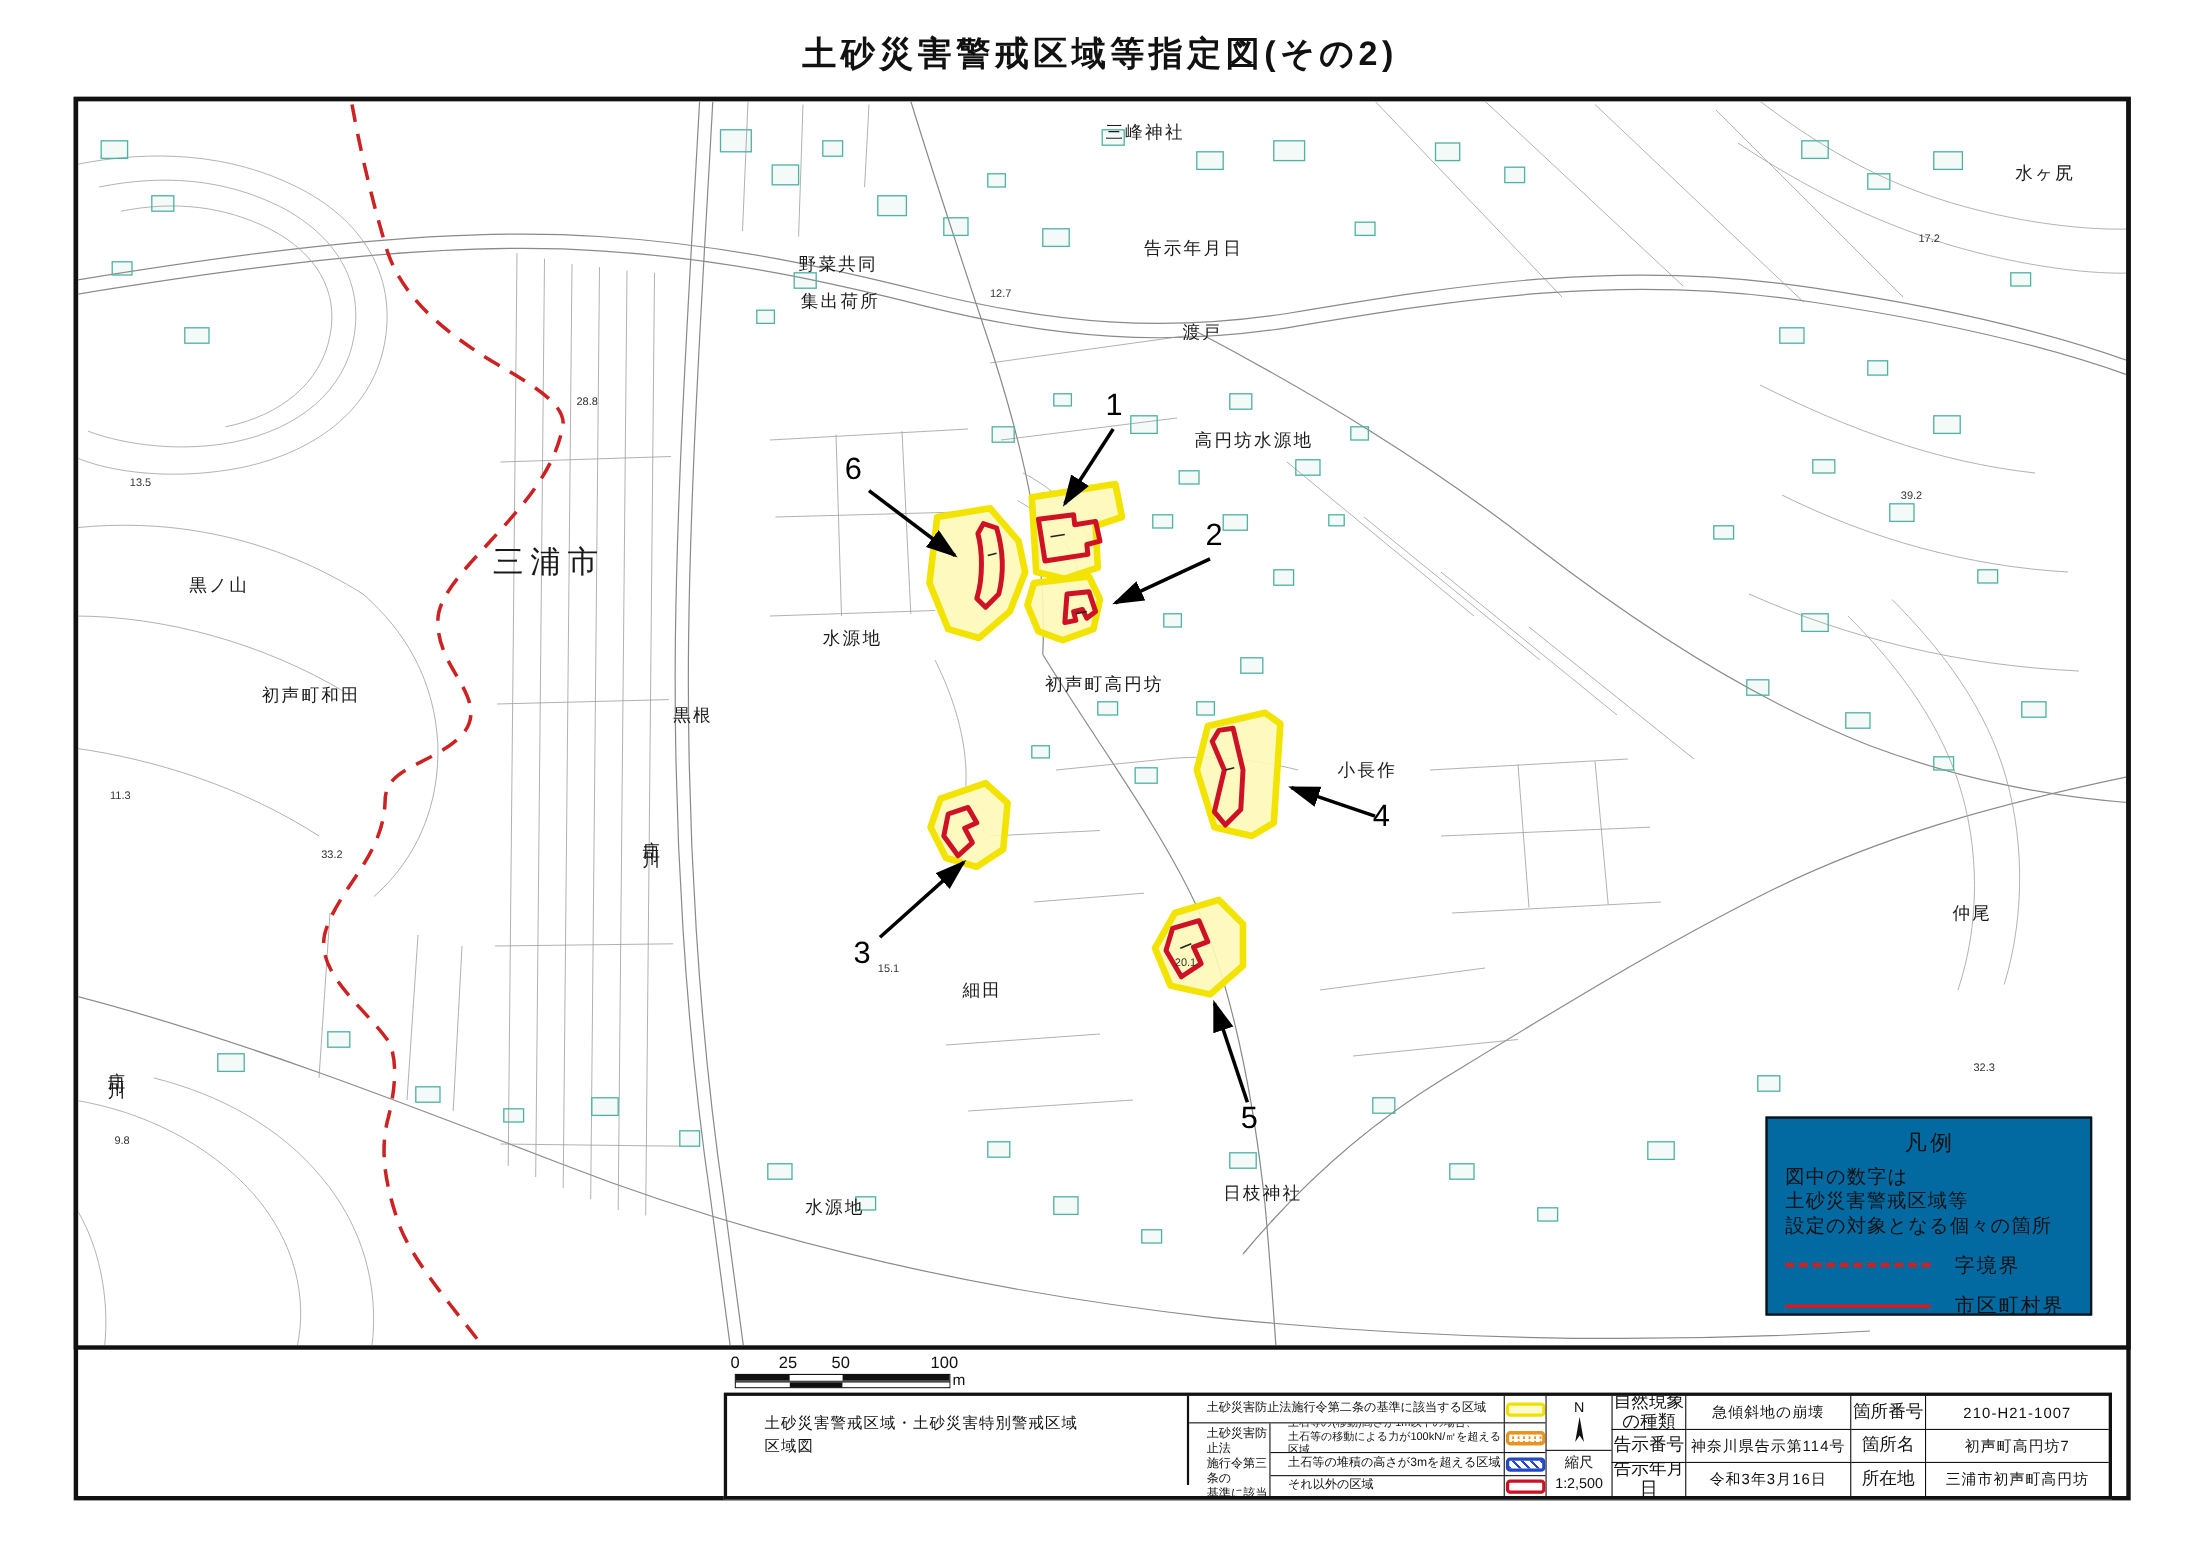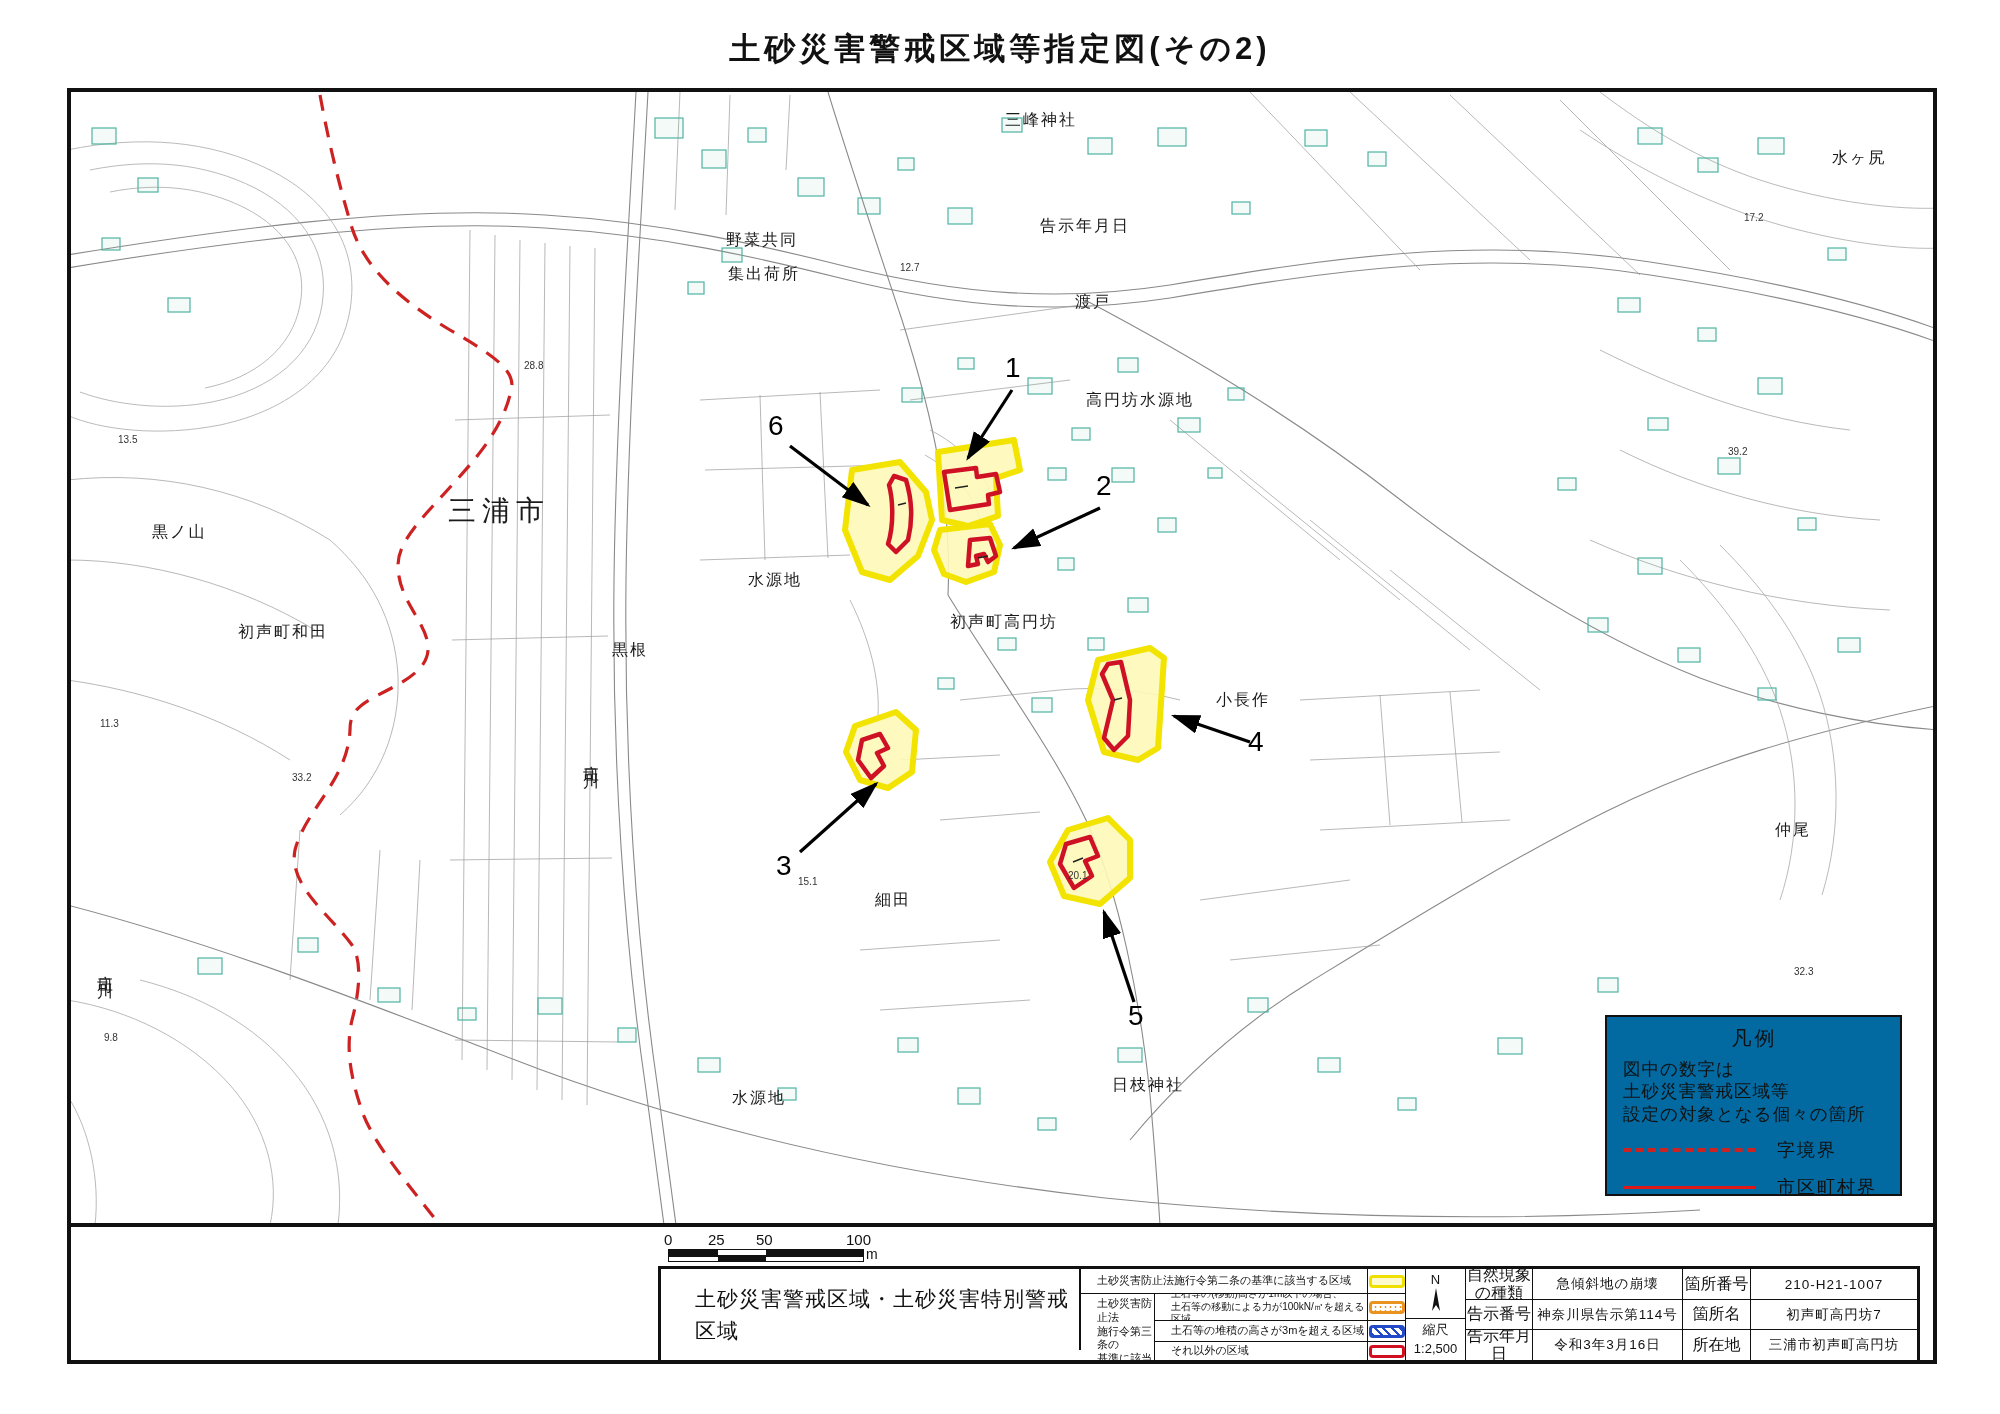--- a/index.html
+++ b/index.html
@@ -32,21 +32,21 @@
   #scalebar .tick{position:absolute;top:0;font-size:15px;}
   .sb-bar{position:absolute;left:8px;width:194px;height:5px;border:1px solid #111;box-sizing:content-box;display:flex;}
   .sb-seg{height:100%;}
   #sb-unit{position:absolute;left:206px;top:15px;font-size:14px;}
   
   #tblock{position:absolute;left:658px;top:1266px;width:1262px;height:97px;background:#fff;
     border:3px solid #111;box-sizing:border-box;}
   .cell{position:absolute;box-sizing:border-box;border:0 solid #111;overflow:hidden;}
   .bd-r{border-right-width:1.5px;} .bd-b{border-bottom-width:1.5px;} .bd-l{border-left-width:1.5px;}
   #c-title{left:0;top:0;width:420px;height:81px;border-right-width:2px;padding:14px 0 0 34px;
-    font-size:21px;letter-spacing:1px;line-height:1.5;}
+    font-size:14px;letter-spacing:1px;line-height:1.5;}
   .lgd-txt{font-size:11px;letter-spacing:0;display:flex;align-items:center;padding-left:16px;line-height:1.25;}
   .swcell{display:flex;align-items:center;justify-content:center;}
   .sw{width:36px;height:13px;border-radius:4px;box-sizing:border-box;}
   .sw-yellow{border:3.5px solid #f0e000;background:#fdfad0;}
   .sw-orange{border:3px solid #e8941e;background-color:#fff;
      background-image:radial-gradient(#e8941e 1.1px, rgba(0,0,0,0) 1.2px);background-size:5px 4px;background-position:1px 1px;}
   .sw-blue{border:3px solid #2149c8;background:repeating-linear-gradient(45deg,#2149c8 0 2px,#fff 2px 6px);}
   .sw-red{border:3px solid #d01020;background:#fff;}
   #c-compass-top{left:744px;top:0;width:60px;height:50px;border-left-width:1.5px;border-bottom-width:1.5px;
     display:flex;flex-direction:column;align-items:center;font-size:13px;padding-top:3px;}
@@ -219,21 +219,21 @@
   </div>
 
   <div class="maplabel" style="left:1005px;top:110px;">三峰神社</div>
   <div class="maplabel" style="left:1040px;top:216px;">告示年月日</div>
   <div class="maplabel" style="left:726px;top:230px;">野菜共同</div>
   <div class="maplabel" style="left:728px;top:264px;">集出荷所</div>
   <div class="maplabel" style="left:1075px;top:292px;">渡戸</div>
   <div class="maplabel" style="left:1832px;top:148px;">水ヶ尻</div>
   <div class="maplabel" style="left:1086px;top:390px;">高円坊水源地</div>
   <div class="maplabel big" style="left:448px;top:492px;">三浦市</div>
-  <div class="maplabel" style="left:152px;top:522px;">黒ノ山</div>
+  <div class="maplabel" style="left:172px;top:522px;">黒ノ山</div>
   <div class="maplabel" style="left:238px;top:622px;">初声町和田</div>
   <div class="maplabel" style="left:748px;top:570px;">水源地</div>
   <div class="maplabel" style="left:612px;top:640px;">黒根</div>
   <div class="maplabel vtext" style="left:580px;top:752px;">庄司川</div>
   <div class="maplabel" style="left:950px;top:612px;">初声町高円坊</div>
   <div class="maplabel" style="left:1216px;top:690px;">小長作</div>
   <div class="maplabel" style="left:875px;top:890px;">細田</div>
   <div class="maplabel" style="left:1775px;top:820px;">仲尾</div>
   <div class="maplabel vtext" style="left:94px;top:962px;">庄司川</div>
   <div class="maplabel" style="left:732px;top:1088px;">水源地</div>

